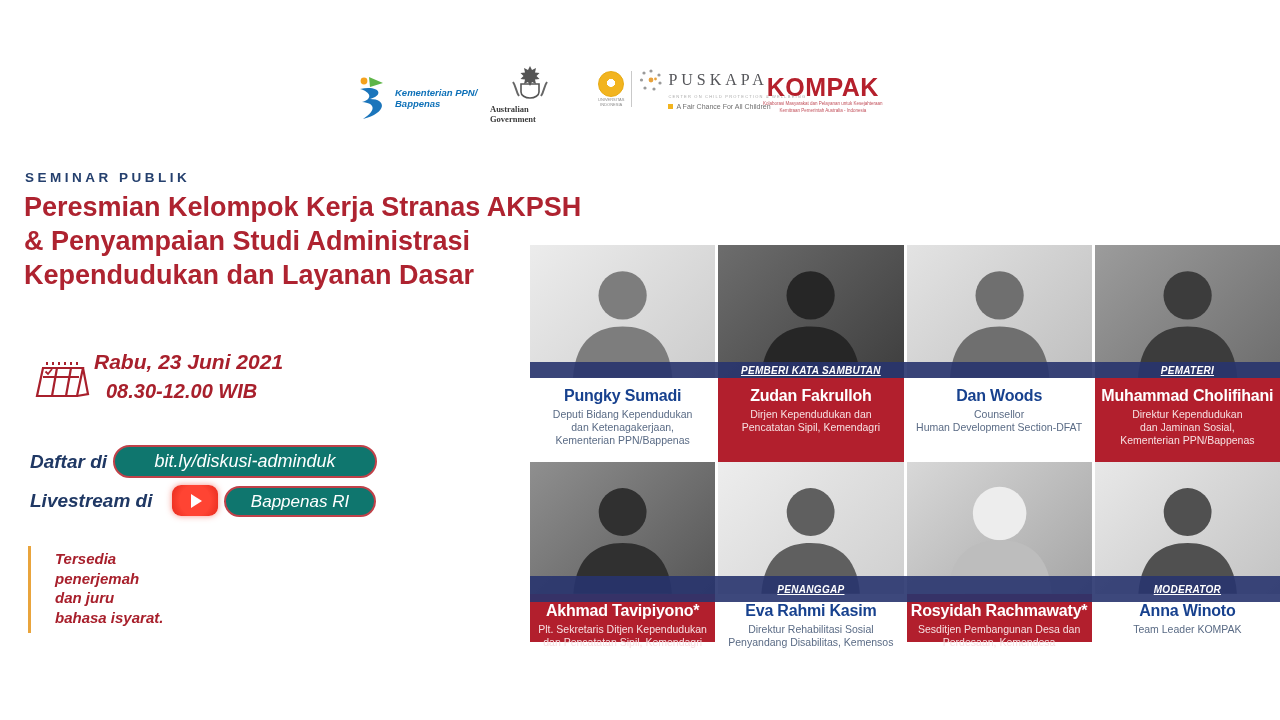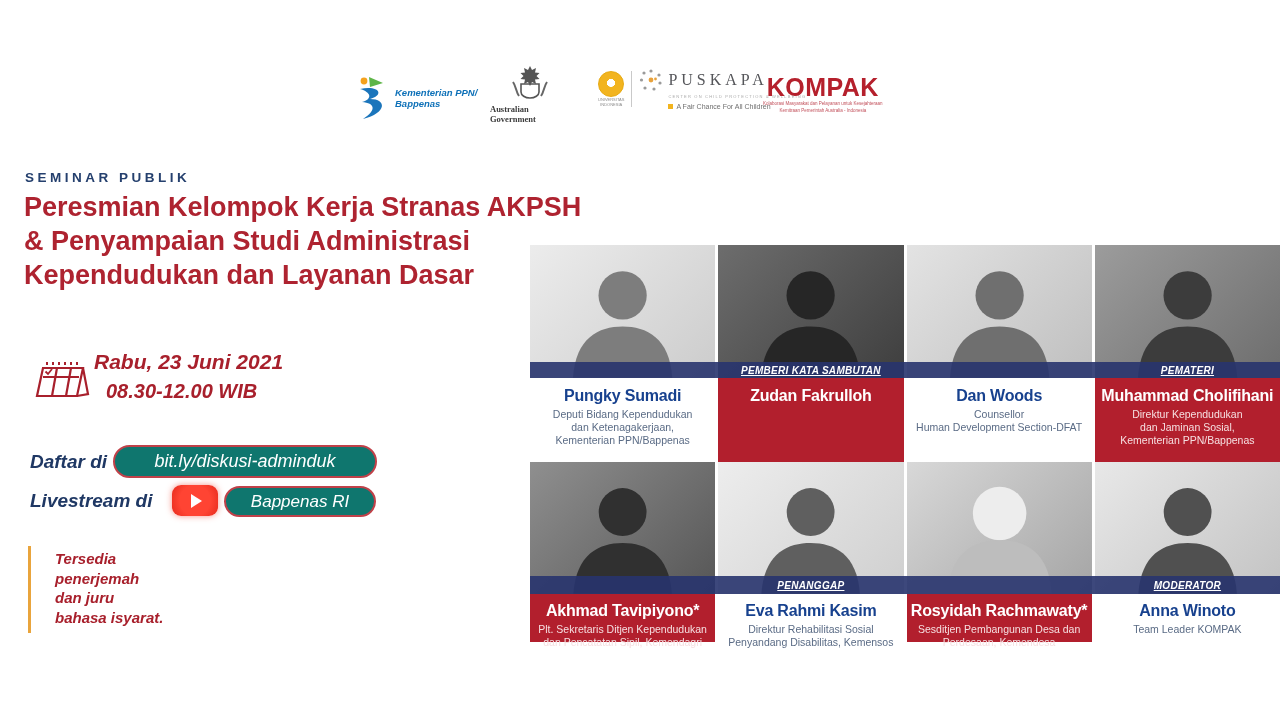--- a/index.html
+++ b/index.html
@@ -61,21 +61,21 @@
   .grid{position:absolute;left:530px;top:245px;width:750px;}
   .s-row{position:relative;display:flex;gap:3px;}
   .s-card{flex:1;display:flex;flex-direction:column;min-width:0;}
   .s-photo{position:relative;overflow:hidden;}
   .row1 .s-photo{height:133px;}
   .row2 .s-photo{height:132px;}
   .s-photo svg{position:absolute;bottom:0;left:0;width:100%;height:96%;}
   .s-strip{position:absolute;left:0;right:0;display:flex;gap:3px;
            background:rgba(40,52,110,0.9);z-index:3;}
   .row1 .s-strip{top:117px;height:16px;}
-  .row2 .s-strip{top:114px;height:18px;}
+  .row2 .s-strip{top:114px;height:26px;}
   .strip-cell{flex:1;display:flex;align-items:center;justify-content:center;
               color:#ffffff;font-size:10px;font-weight:700;font-style:italic;letter-spacing:0.3px;text-decoration:underline;}
   .s-text{text-align:center;box-sizing:border-box;}
   .row1 .s-text{height:84px;padding-top:8px;}
   .row2 .s-text{height:48px;padding-top:7px;}
   .s-text.white{background:#ffffff;}
   .s-text.red{background:#b21f2d;}
   .s-name{font-size:16px;font-weight:800;letter-spacing:-0.2px;line-height:19px;}
   .white .s-name{color:#17418e;}
   .red .s-name{color:#ffffff;}
@@ -228,20 +228,22 @@
 
       <div class="s-card">
         <div class="s-photo ph-2">
           <svg viewBox="0 0 100 90" preserveAspectRatio="xMidYMax meet">
             <circle cx="50" cy="32" r="17" fill="#262626"></circle>
               <path d="M15,90 C17,62 33,54 50,54 C67,54 83,62 85,90 Z" fill="#262626"></path>
             </svg>
         </div>
         <div class="s-text red">
           <div class="s-name">Zudan Fakrulloh</div>
+          <div class="s-desc">Dirjen Kependudukan dan
+Pencatatan Sipil, Kemendagri</div>
         </div>
       </div>
 
       <div class="s-card">
         <div class="s-photo ph-3">
           <svg viewBox="0 0 100 90" preserveAspectRatio="xMidYMax meet">
             <circle cx="50" cy="32" r="17" fill="#6f6f6f"></circle>
               <path d="M15,90 C17,62 33,54 50,54 C67,54 83,62 85,90 Z" fill="#6f6f6f"></path>
             </svg>
         </div>

